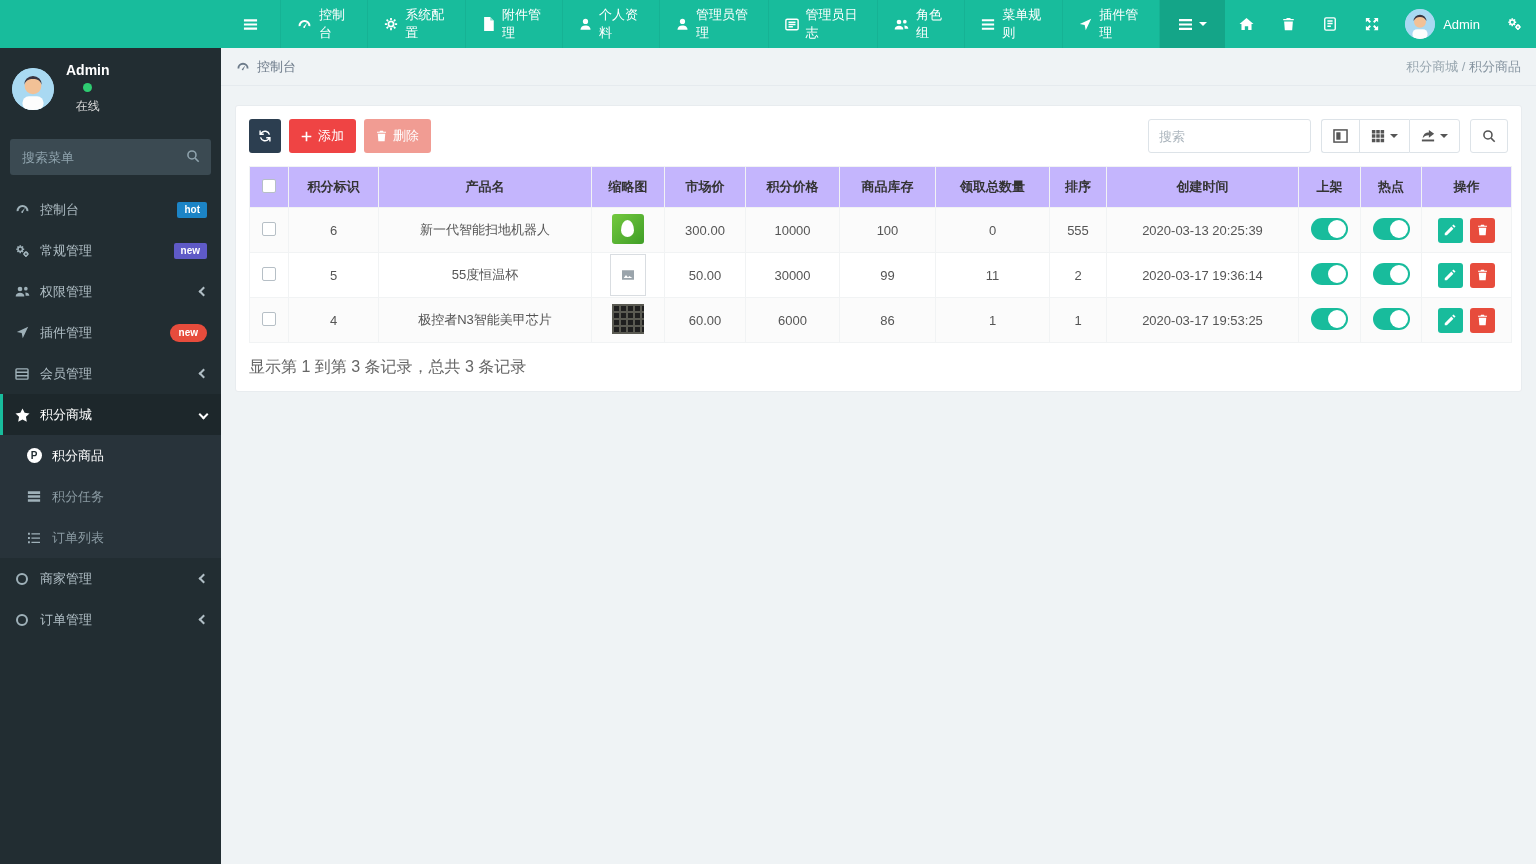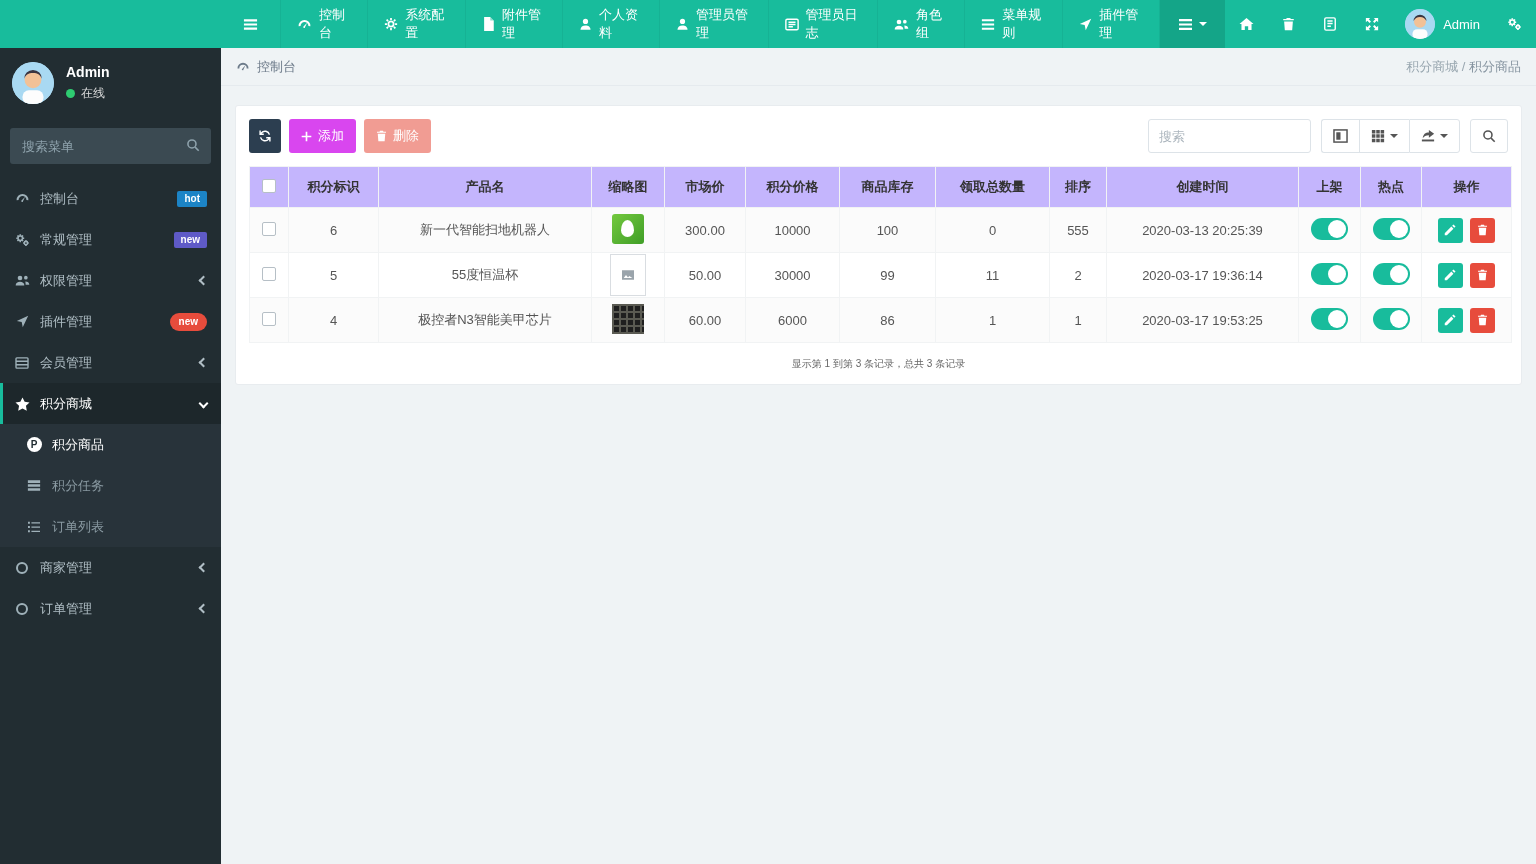--- a/index.html
+++ b/index.html
@@ -19,21 +19,21 @@
   .nv-icon-btn { display:flex; align-items:center; padding:0 14px; cursor:pointer; }
   .nv-user { display:flex; align-items:center; gap:8px; padding:0 12px; cursor:pointer; }
   .caret { width:0; height:0; border-left:4px solid transparent; border-right:4px solid transparent; border-top:4px solid currentColor; display:inline-block; }
   .avatar-sm { width:30px; height:30px; border-radius:50%; overflow:hidden; background:#a9d9f2; }
 
   
   .sidebar { position:fixed; top:48px; left:0; width:221px; bottom:0; background:#222d32; color:#b8c7ce; z-index:20; }
   .sb-user { display:flex; align-items:center; gap:12px; padding:14px 12px 16px 12px; }
   .avatar-lg { width:42px; height:42px; border-radius:50%; overflow:hidden; background:#a9d9f2; flex:0 0 42px; }
   .sb-user-name { color:#fff; font-weight:bold; font-size:14px; }
-  .sb-user-status { margin-top:5px; font-size:12px; color:#ddd; display:flex; align-items:center; gap:6px; }
+  .sb-user-status { margin-top:5px; font-size:12px; color:#ddd; display:flex; align-items:center; gap:6px;flex-direction:column; }
   .dot { width:9px; height:9px; border-radius:50%; background:#2ecc71; display:inline-block; }
   .sb-search { margin:8px 10px 14px 10px; position:relative; }
   .sb-search input { width:100%; height:36px; background:#3b4a52; border:0; border-radius:3px; color:#e4eaee; padding:0 34px 0 12px; font-size:13px; outline:none; font-family:inherit; }
   .sb-search input::placeholder { color:#8fa3ad; }
   .sb-search .sicon { position:absolute; right:11px; top:10px; color:#8fa3ad; }
   .sb-item { display:flex; align-items:center; gap:10px; height:41px; padding:0 14px; cursor:pointer; font-size:13px; color:#b0bec5; position:relative; }
   .sb-item .lbl { flex:1; }
   .sb-item .micon { width:16px; color:#9fb1b9; display:flex; justify-content:center; }
   .sb-item.active-parent { background:#1d272b; color:#fff; border-left:3px solid #18bc9c; padding-left:11px; }
   .sb-item.active-parent .micon { color:#fff; }
@@ -53,21 +53,21 @@
   .content-header { height:38px; display:flex; align-items:center; justify-content:space-between; padding:0 15px; border-bottom:1px solid #e5eaee; color:#6c7a89; font-size:13px; }
   .bc-left { display:flex; align-items:center; gap:7px; }
   .bc-right { color:#99a7b0; }
   .bc-right .cur { color:#8694a0; }
   .panel { margin:19px 14px; background:#fff; border:1px solid #e8ecef; border-radius:3px; padding:13px; }
 
   
   .toolbar { display:flex; align-items:center; margin-bottom:13px; }
   .btn { height:34px; border:0; border-radius:3px; color:#fff; font-size:13px; display:inline-flex; align-items:center; gap:6px; padding:0 12px; cursor:pointer; font-family:inherit; }
   .btn-refresh { background:#2c3e50; width:32px; justify-content:center; padding:0; }
-  .btn-add { background:#d946ef; margin-left:8px; }
+  .btn-add { background:#ef4444; margin-left:8px; }
   .btn-del { background:#e74c3c; opacity:0.55; margin-left:8px; cursor:not-allowed; }
   .tb-right { margin-left:auto; display:flex; }
   .tb-search { width:163px; height:34px; border:1px solid #dde3e8; border-radius:3px; padding:0 10px; font-size:13px; color:#555; outline:none; font-family:inherit; }
   .tb-search::placeholder { color:#aab4bc; }
   .btn-group { display:flex; margin-left:10px; }
   .btn-flat { height:34px; background:#fff; border:1px solid #dde3e8; color:#555; display:inline-flex; align-items:center; gap:5px; padding:0 11px; cursor:pointer; }
   .btn-group .btn-flat { border-right-width:0; }
   .btn-group .btn-flat:first-child { border-radius:3px 0 0 3px; }
   .btn-group .btn-flat:last-child { border-right-width:1px; border-radius:0 3px 3px 0; }
   .btn-search-single { margin-left:10px; border-radius:3px; border:1px solid #dde3e8; background:#fff; }
@@ -82,21 +82,21 @@
   .chk { width:14px; height:14px; border:1px solid #b6bfc6; border-radius:2px; display:inline-block; background:#fff; cursor:pointer; }
   .toggle { width:37px; height:22px; background:#18bc9c; border-radius:12px; position:relative; display:inline-block; cursor:pointer; }
   .toggle::after { content:""; position:absolute; top:2px; right:2px; width:18px; height:18px; border-radius:50%; background:#fff; }
   .op-btn { width:25px; height:25px; border-radius:3px; border:0; display:inline-flex; align-items:center; justify-content:center; color:#fff; cursor:pointer; margin:0 2px; }
   .op-edit { background:#18bc9c; }
   .op-del { background:#e74c3c; }
   .thumb1 { width:32px; height:30px; border-radius:3px; display:inline-block; background:linear-gradient(135deg,#74c93f,#3f9e27); position:relative; }
   .thumb1::after { content:""; position:absolute; left:9px; top:6px; width:13px; height:17px; background:#fff; border-radius:50% 50% 50% 50%/60% 60% 40% 40%; }
   .thumb-broken { width:36px; height:42px; border:1px solid #d9dde1; background:#fff; display:inline-flex; align-items:center; justify-content:center; }
   .thumb3 { width:32px; height:30px; display:inline-block; background-color:#1f1f1f; background-image:repeating-linear-gradient(0deg,#5a5a52 0 2px,transparent 2px 7px),repeating-linear-gradient(90deg,#5a5a52 0 2px,transparent 2px 7px); }
-  .rec-footer { margin-top:14px; color:#666; font-size:10px;text-align:center; }
+  .rec-footer { margin-top:14px; color:#666; font-size:16px; }
 </style>
 </head>
 <body>
 
 <div class="navbar">
   <div class="nv-brand"></div>
   <div class="nv-burger">
     <span>
         <svg width="15" height="15" viewBox="0 0 16 16" fill="currentColor">
           <path d="M1 2.5h14v2.2H1zM1 6.9h14v2.2H1zM1 11.3h14v2.2H1z"></path>

